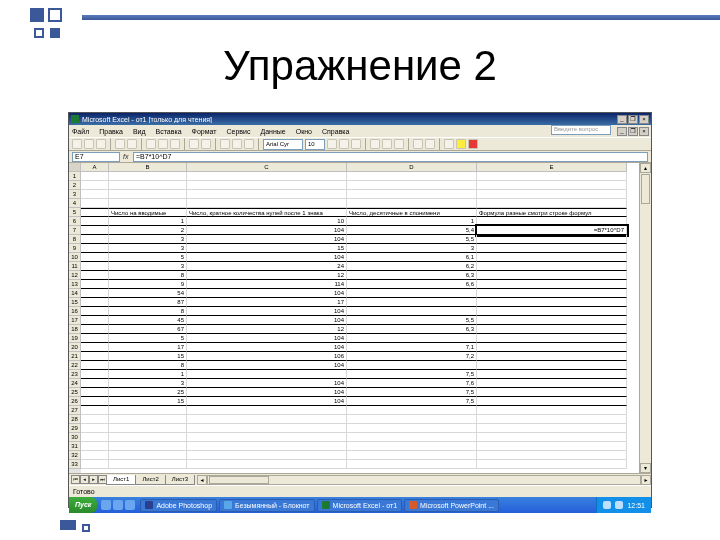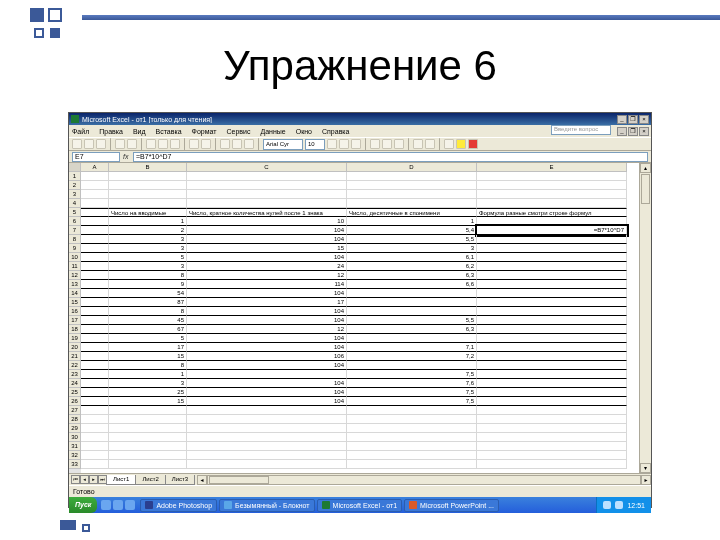--- a/index.html
+++ b/index.html
@@ -86,21 +86,21 @@
 <body>
 
 <div class="decor">
   <div class="sq f s1"></div>
     <div class="sq s2"></div>
     <div class="sq s3"></div>
     <div class="sq f s4"></div>
 </div>
 <div class="topbar"></div>
 
-<div class="title">Упражнение 6</div>
+<div class="title">Упражнение 2</div>
 
 <div class="app">
 
   <div class="titlebar">
     <span class="xicon"></span>
     <span class="t">Microsoft Excel - от1 [только для чтения]</span>
     <div class="winbtns">
       <div class="winbtn">_</div>
       <div class="winbtn">❐</div>
       <div class="winbtn">×</div>

